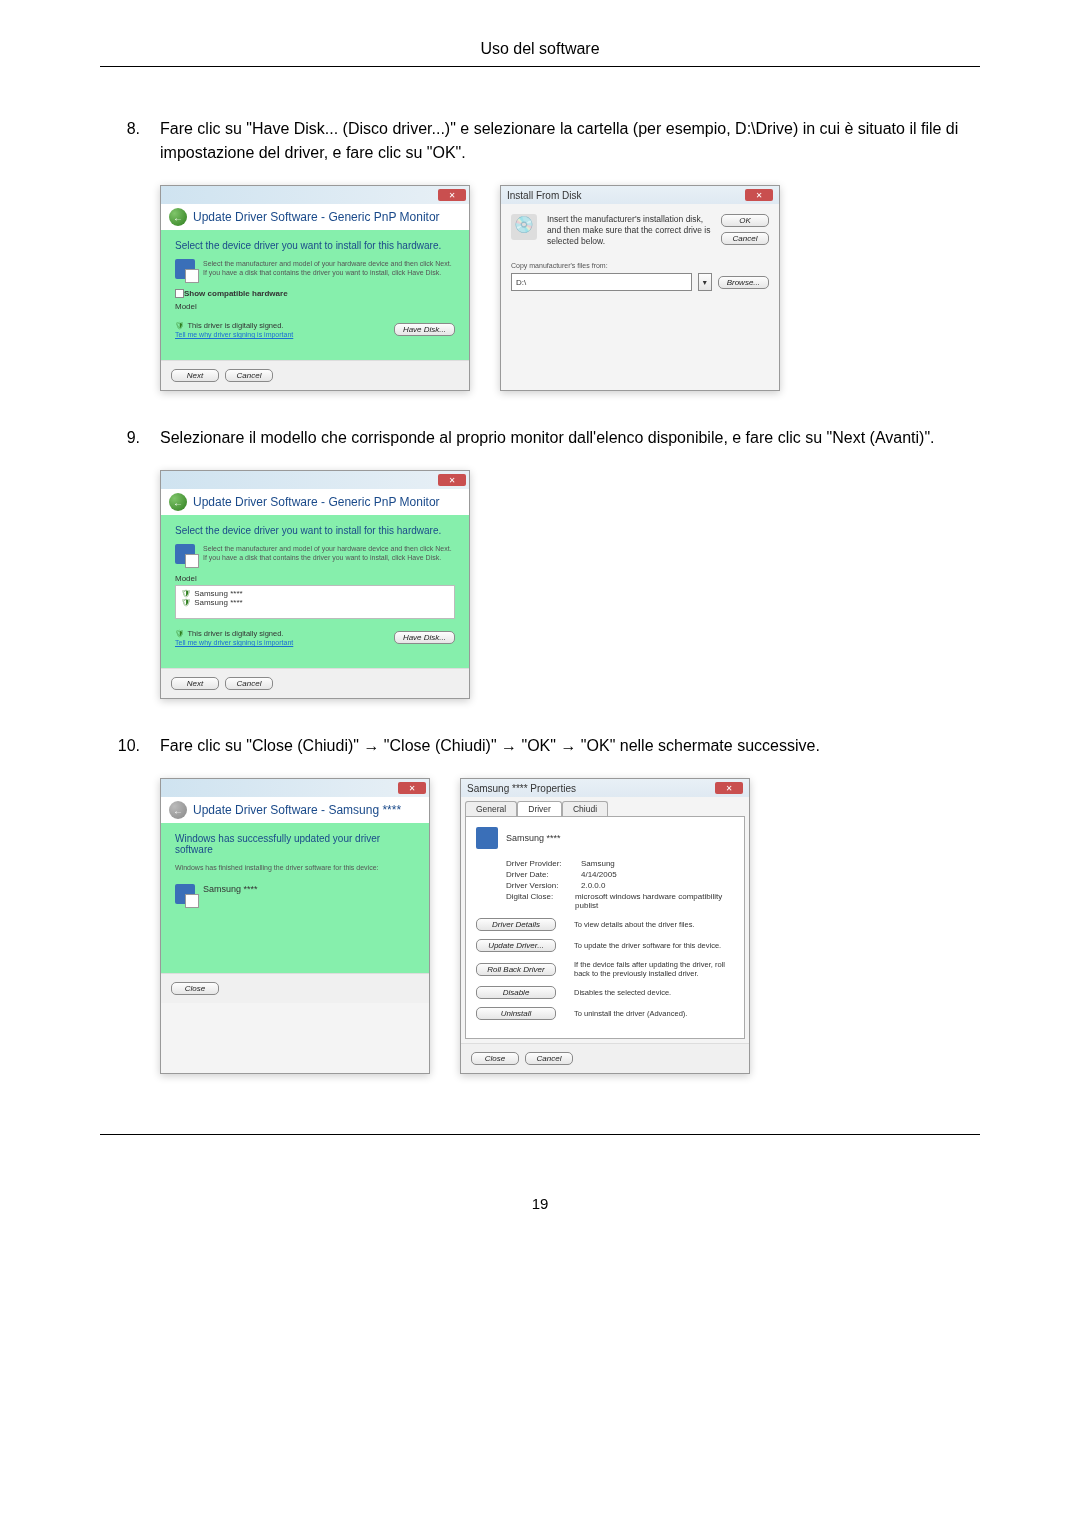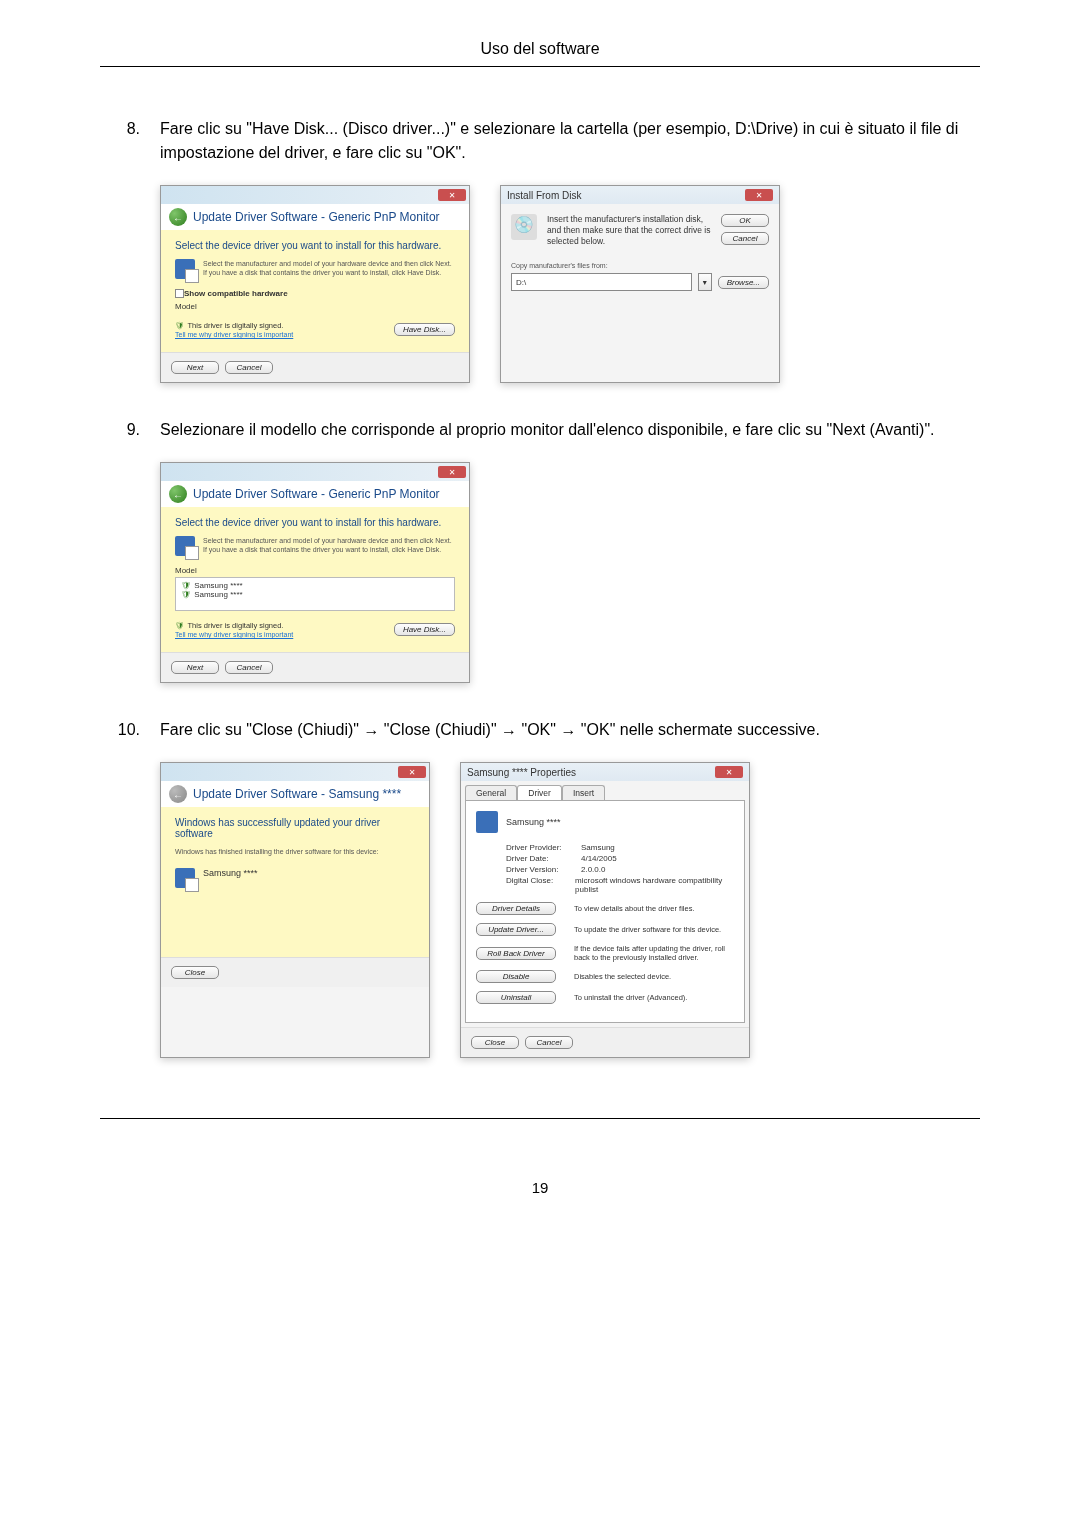--- a/index.html
+++ b/index.html
@@ -68,21 +68,21 @@
       background: #fff;
     }
     .nav-back {
       width: 18px; height: 18px; border-radius: 50%;
       background: radial-gradient(circle at 30% 30%, #7fc56a, #2e7d1e);
       display: flex; align-items: center; justify-content: center;
       color: #fff; font-size: 10px;
     }
     .nav-back.grey { background: radial-gradient(circle at 30% 30%, #bbb, #888); }
     .nav-title { color: #1a4a8a; font-size: 12px; }
-    .win-body { padding: 10px 14px 14px; background: #fef9c3; }
+    .win-body { padding: 10px 14px 22px; background: #86efac; }
     .blue-msg { color: #1a4a8a; font-size: 10px; margin-bottom: 8px; }
     .info-row { display: flex; gap: 8px; align-items: flex-start; margin-bottom: 10px; }
     .info-icon {
       width: 20px; height: 20px;
       background: #3a6fb8;
       border-radius: 2px;
       position: relative;
       flex-shrink: 0;
     }
     .info-icon::after {
@@ -306,21 +306,21 @@
   </div>
 
   <div class="win" style="width:290px">
     <div class="dlg-title">
       <span>Samsung **** Properties</span>
       <div class="close-btn">✕</div>
     </div>
     <div class="tabs">
       <div class="tab">General</div>
       <div class="tab active">Driver</div>
-      <div class="tab">Insert</div>
+      <div class="tab">Chiudi</div>
     </div>
     <div class="props-body">
       <div class="props-head">
         <div class="props-icon"></div>
         <span>Samsung ****</span>
       </div>
       <div class="kv">
           <span class="k">Driver Provider:</span>
           <span class="v">Samsung</span>
         </div>

